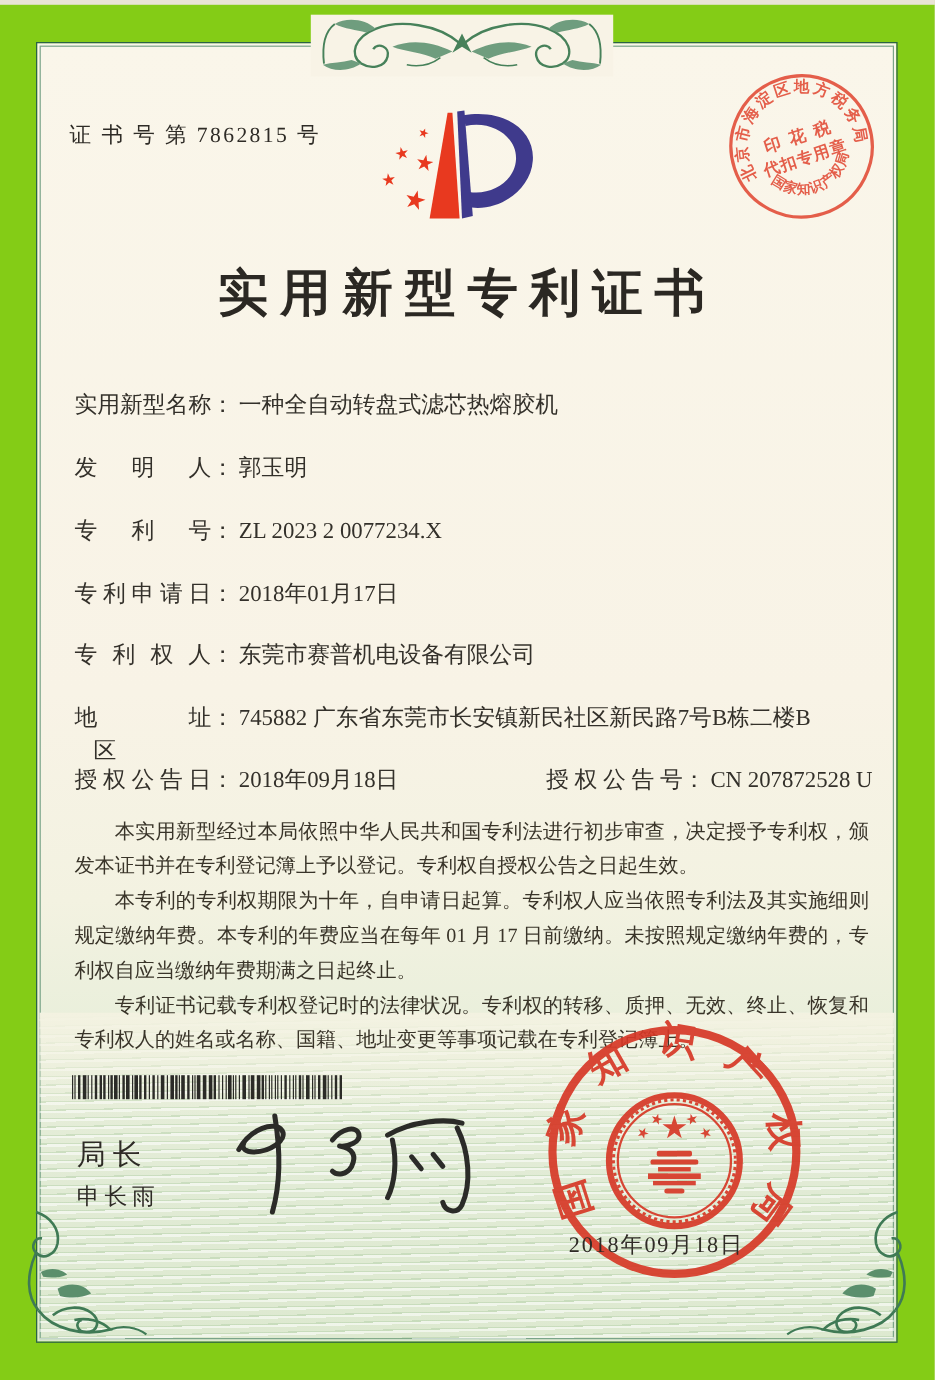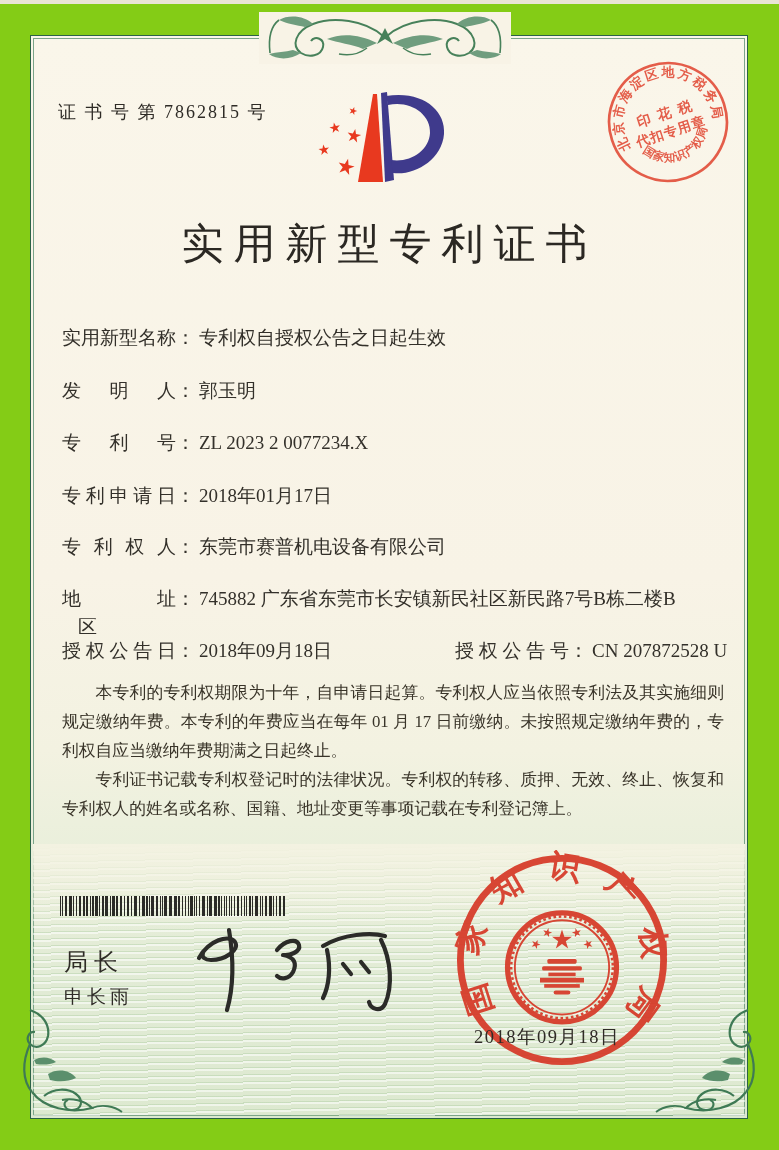--- a/index.html
+++ b/index.html
@@ -20,21 +20,21 @@
     position:absolute;left:2px;right:2px;bottom:2px;height:272px;
     background:
       linear-gradient(180deg,#f3f2e1 0%,rgba(243,242,225,0) 32%),
       repeating-linear-gradient(-1.2deg,
         rgba(255,255,255,.55) 0 2px,
         rgba(150,190,140,.30) 2px 3px,
         rgba(255,255,255,0) 3px 7px);
   }
   .abs{position:absolute;}
   .cert-no{left:58px;top:96px;font-size:18px;letter-spacing:2px;color:#2e2b26;}
-  .title{left:0;top:212px;width:779px;text-align:center;font-size:42px;font-weight:400;
+  .title{left:0;top:212px;width:779px;text-align:center;font-size:42px;font-weight:700;
          letter-spacing:10px;color:#2b2823;}
   .frow{position:absolute;left:62px;width:662px;font-size:19px;line-height:28px;}
   .flabel{display:inline-flex;justify-content:space-between;width:114px;vertical-align:top;}
   .colon{margin-right:4px;}
   .wrap2{position:absolute;left:62px;font-size:19px;line-height:28px;padding-left:16px;}
   .grant-right{position:absolute;left:393px;top:0;white-space:nowrap;}
   .paras{left:62px;top:674px;width:662px;font-size:16.8px;line-height:29px;
          text-align:justify;color:#393429;}
   .paras p{margin:0;text-indent:2em;}
   .barcode{left:60px;top:892px;width:228px;height:20px;display:flex;}
@@ -140,21 +140,21 @@
   <div class="abs title">实用新型专利证书</div>
 
   <div class="frow" style="top:320px">
     <span class="flabel">
         <span>实</span>
         <span>用</span>
         <span>新</span>
         <span>型</span>
         <span>名</span>
         <span>称</span>
-      </span><span class="colon">：</span><span>专利权自授权公告之日起生效</span>
+      </span><span class="colon">：</span><span>一种全自动转盘式滤芯热熔胶机</span>
   </div>
   <div class="frow" style="top:373px">
     <span class="flabel">
         <span>发</span>
         <span>明</span>
         <span>人</span>
       </span><span class="colon">：</span><span>郭玉明</span>
   </div>
   <div class="frow" style="top:425px">
     <span class="flabel">
@@ -200,20 +200,21 @@
           <span>授</span>
           <span>权</span>
           <span>公</span>
           <span>告</span>
           <span>号</span>
         </span><span class="colon">：</span><span>CN 207872528 U</span>
     </span>
   </div>
 
   <div class="abs paras">
+    <p>本实用新型经过本局依照中华人民共和国专利法进行初步审查，决定授予专利权，颁发本证书并在专利登记簿上予以登记。专利权自授权公告之日起生效。</p>
     <p>本专利的专利权期限为十年，自申请日起算。专利权人应当依照专利法及其实施细则规定缴纳年费。本专利的年费应当在每年 01 月 17 日前缴纳。未按照规定缴纳年费的，专利权自应当缴纳年费期满之日起终止。</p>
     <p>专利证书记载专利权登记时的法律状况。专利权的转移、质押、无效、终止、恢复和专利权人的姓名或名称、国籍、地址变更等事项记载在专利登记簿上。</p>
   </div>
 
   <div class="abs barcode">
       <i style="width:1px;margin-right:1px"></i>
       <i style="width:1px;margin-right:2px"></i>
       <i style="width:2px;margin-right:2px"></i>
       <i style="width:3px;margin-right:1px"></i>
       <i style="width:1px;margin-right:2px"></i>

